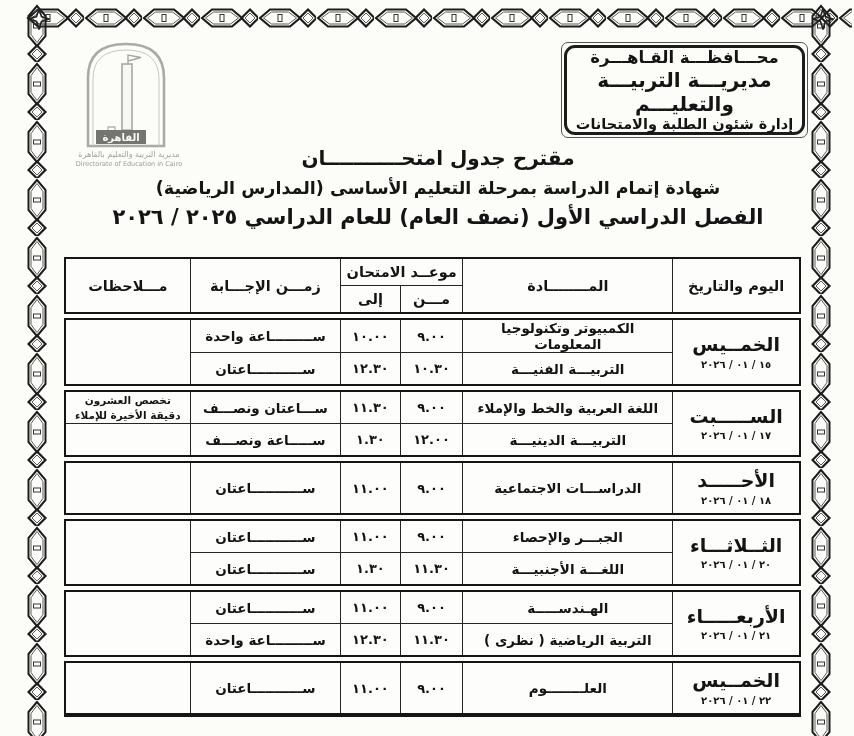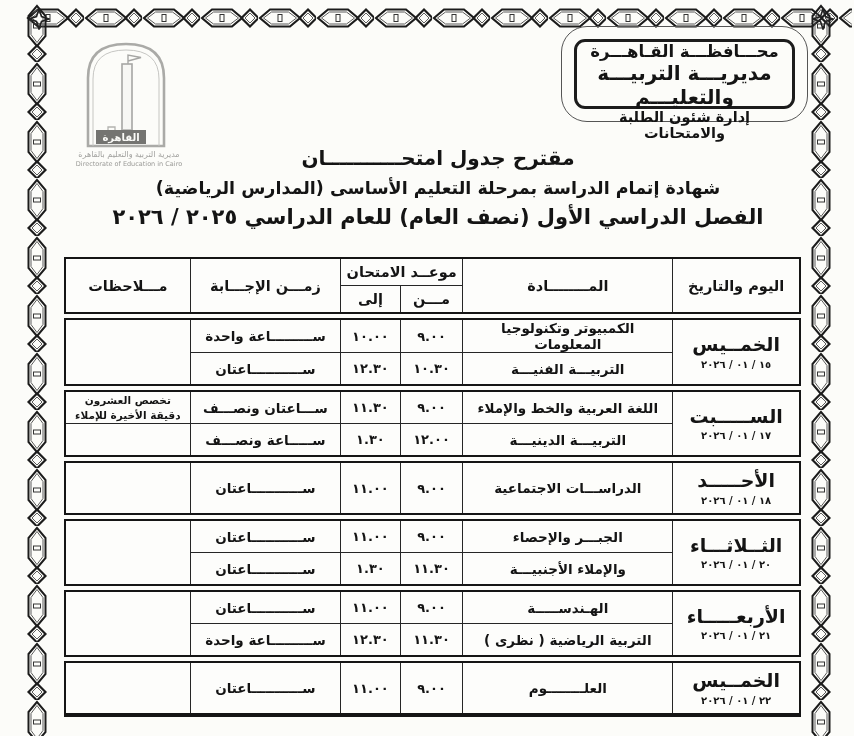--- a/index.html
+++ b/index.html
@@ -6,22 +6,22 @@
   body{
     width:854px;height:736px;position:relative;overflow:hidden;
     background:#fcfcf9;color:#141414;
     font-family:"DejaVu Sans", sans-serif;
   }
   .chain{position:absolute;}
   .chain-left,.chain-right{transform:rotate(90deg);transform-origin:13px 13px;}
   .corner-star{position:absolute;}
   
   .letterhead-outer{
-    position:absolute;left:561px;top:26px;width:247px;height:96px;
-    border:1.5px solid #555;border-radius:26px;padding:12px;box-sizing:border-box;
+    position:absolute;left:561px;top:42px;width:247px;height:96px;
+    border:1.5px solid #555;border-radius:7px;padding:2px;box-sizing:border-box;
   }
   .letterhead{
     width:100%;height:100%;box-sizing:border-box;
     border:3px solid #1c1c1c;border-radius:11px;
     display:flex;flex-direction:column;justify-content:space-evenly;
     direction:rtl;text-align:center;font-weight:bold;
   }
   .lh1{font-size:16.5px;letter-spacing:0.5px;}
   .lh2{font-size:20px;}
   .lh3{font-size:14.5px;}
@@ -260,21 +260,21 @@
         <div class="day-name">الثــلاثـــاء</div>
         <div class="day-date">٢٠ / ٠١ / ٢٠٢٦</div>
       </td>
       <td class="c-subj">الجبـــر والإحصاء</td>
       <td class="c-num">٩.٠٠</td>
       <td class="c-num">١١.٠٠</td>
       <td class="c-dur">ســـــــــــاعتان</td>
       <td rowspan="2"></td>
     </tr>
     <tr>
-      <td class="c-subj">والإملاء الأجنبيـــة</td>
+      <td class="c-subj">اللغـــة الأجنبيـــة</td>
       <td class="c-num">١١.٣٠</td>
       <td class="c-num">١.٣٠</td>
       <td class="c-dur">ســـــــــــاعتان</td>
     </tr>
   </tbody>
     </table>
 
   <table class="band two">
     <colgroup>
         <col style="width:126px">

